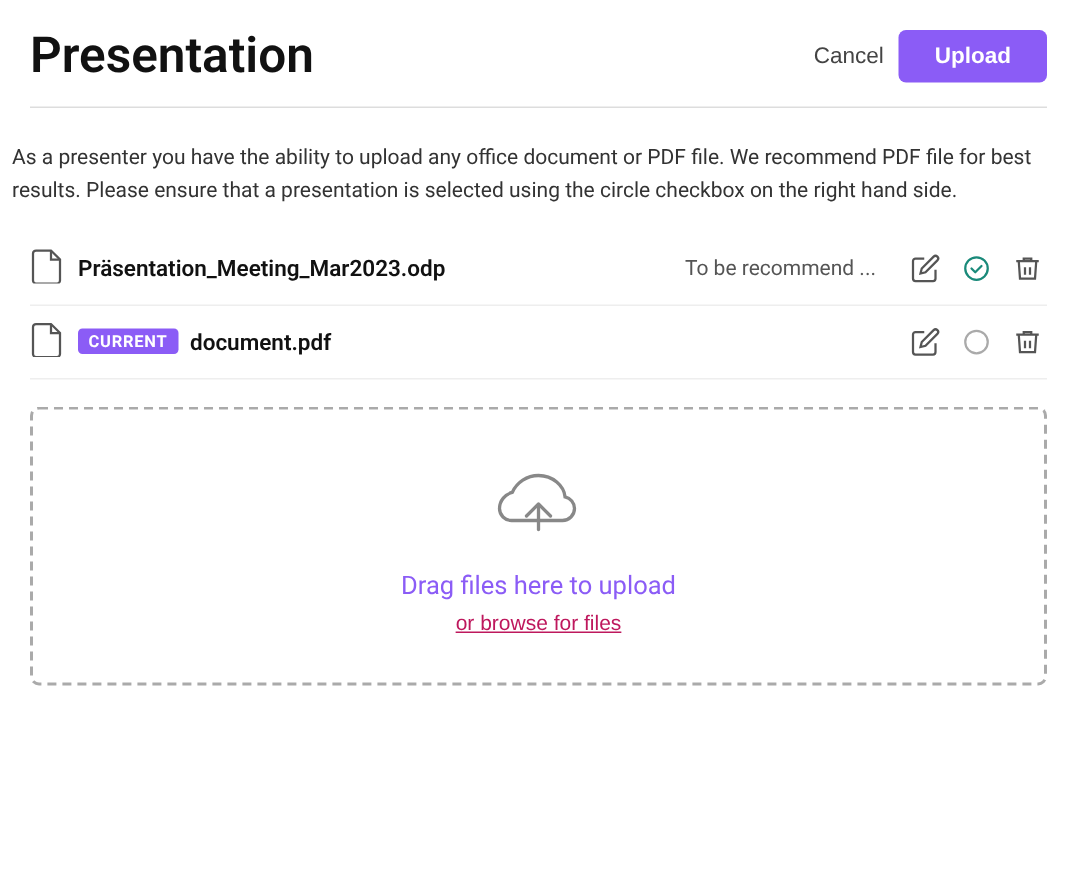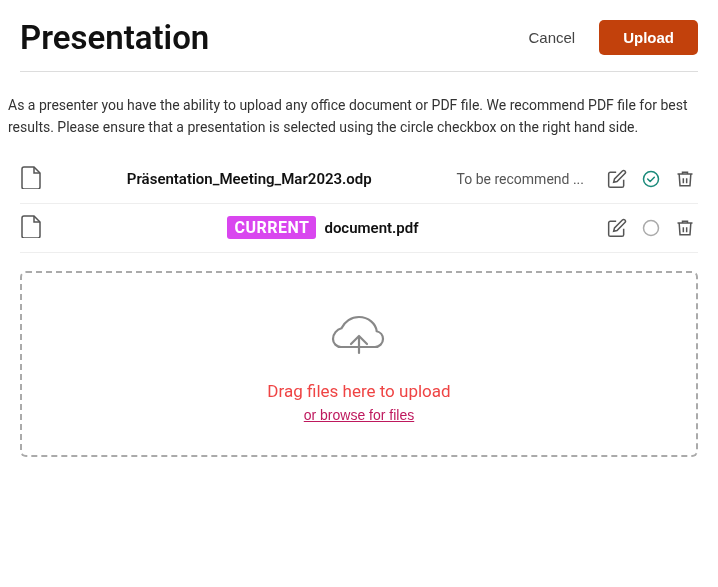--- a/index.html
+++ b/index.html
@@ -18,32 +18,31 @@
       padding: 18px 20px 14px 20px;
     }
     .header-title {
       font-size: 33px;
       font-weight: 600;
       color: #111;
     }
     .header-actions {
       display: flex;
       align-items: center;
-      gap: 14px;
     }
     .btn-cancel {
       background: none;
       border: none;
       color: #444;
       font-size: 15px;
       cursor: pointer;
       padding: 6px 10px;
     }
     .btn-upload {
-      background: #c2410c;
+      background: #8b5cf6;
       color: #fff;
       border: none;
       border-radius: 5px;
       font-size: 15px;
       font-weight: 600;
       padding: 9px 24px;
       cursor: pointer;
     }
     .divider {
       border: none;
@@ -71,26 +70,25 @@
       color: #555;
     }
     .file-name {
       font-size: 15px;
       font-weight: 600;
       color: #111;
       flex: 1;
       display: flex;
       align-items: center;
       gap: 8px;
-      justify-content: center;
     }
     .current-badge {
-      background: #d946ef;
+      background: #8b5cf6;
       color: #fff;
-      font-size: 16px;
+      font-size: 11px;
       font-weight: 700;
       border-radius: 3px;
       padding: 2px 7px;
       letter-spacing: 0.5px;
     }
     .file-status {
       font-size: 14px;
       color: #555;
       min-width: 120px;
       text-align: right;
@@ -130,21 +128,21 @@
       justify-content: center;
       padding: 38px 20px 32px 20px;
       background: #fff;
     }
     .cloud-icon {
       margin-bottom: 14px;
       color: #888;
     }
     .drop-text {
       font-size: 17px;
-      color: #ef4444;
+      color: #8b5cf6;
       margin-bottom: 6px;
     }
     .browse-link {
       font-size: 14px;
       color: #be185d;
       text-decoration: underline;
       cursor: pointer;
       background: none;
       border: none;
     }

